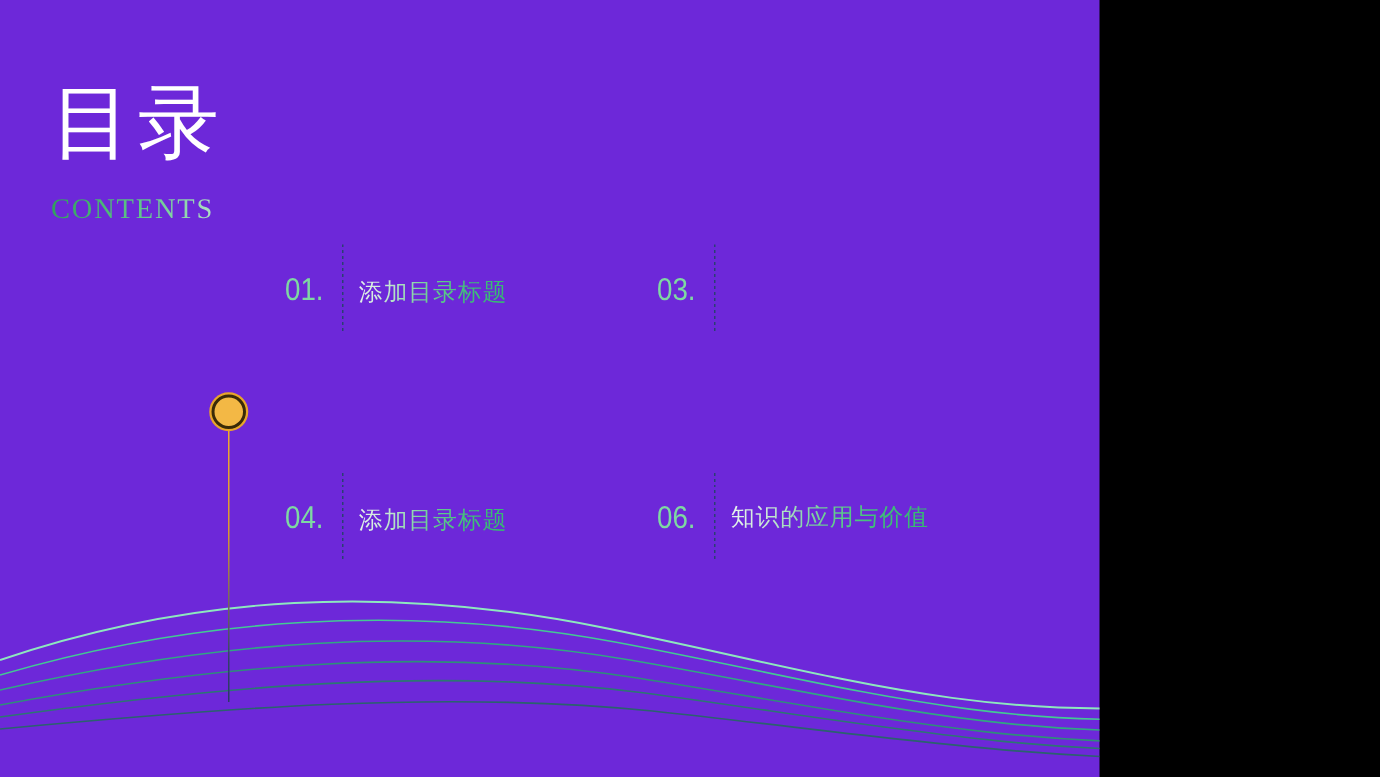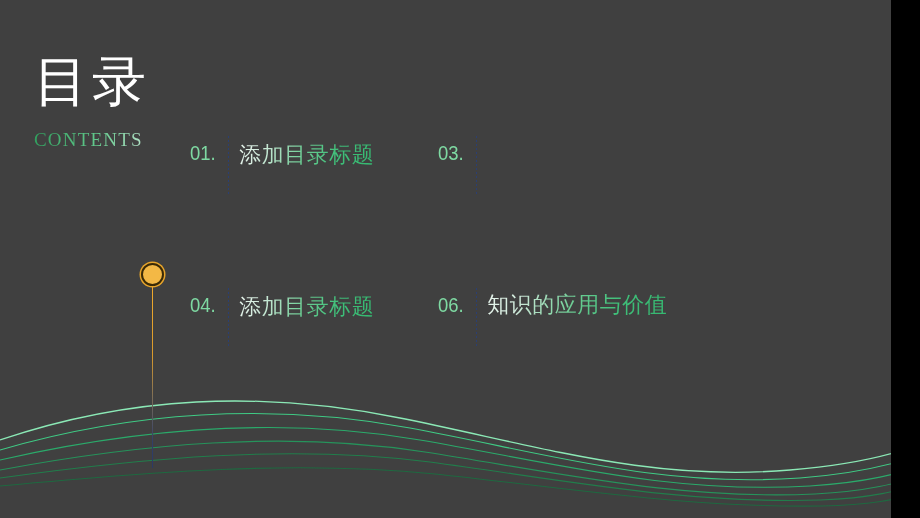--- a/index.html
+++ b/index.html
@@ -2,23 +2,23 @@
 <html><head>
 <meta charset="utf-8">
 <style>
   html, body {
     margin: 0;
     padding: 0;
     background: #000000;
   }
   #slide {
     position: relative;
-    width: 891px;
+    width: 733px;
     height: 518px;
-    background: #404040;
+    background: #6d28d9;
     overflow: hidden;
     font-family: "Liberation Sans", "DejaVu Sans", sans-serif;
   }
 
   
   #waves {
     position: absolute;
     left: 0;
     bottom: 0;
     width: 920px;
@@ -83,23 +83,24 @@
     position: absolute;
     display: flex;
     width: 744px;
     left: 190px;
   }
   #row-1 { top: 140px; }
   #row-2 { top: 292px; }
 
   .entry {
     display: flex;
-    align-items: flex-start;
+    align-items: center;
     width: 248px;
     box-sizing: border-box;
+    margin-top: 27px;
   }
   .entry-num {
     font-family: "Liberation Sans", sans-serif;
     font-size: 21px;
     font-weight: 400;
     letter-spacing: 0px;
     color: #7ed9a2;
     line-height: 26px;
     padding-right: 9px;
     white-space: nowrap;
@@ -111,21 +112,21 @@
     flex: 0 0 auto;
     width: 1px;
     align-self: stretch;
     min-height: 58px;
     background-image: repeating-linear-gradient(180deg, #2a3f73 0px, #2a3f73 2px, transparent 2px, transparent 4px);
     margin-right: 10px;
     margin-top: -4px;
   }
   .entry-label {
     font-family: "DejaVu Sans", "Liberation Sans", sans-serif;
-    font-size: 22px;
+    font-size: 16px;
     line-height: 29px;
     font-weight: 400;
     letter-spacing: 0.5px;
     background-image: linear-gradient(105deg, #e9f6ee 0%, #cfe9da 18%, #6bcd93 48%, #3fbf79 72%, #35b870 100%);
     -webkit-background-clip: text;
     background-clip: text;
     color: transparent;
     -webkit-text-fill-color: transparent;
     max-width: 200px;
   }

